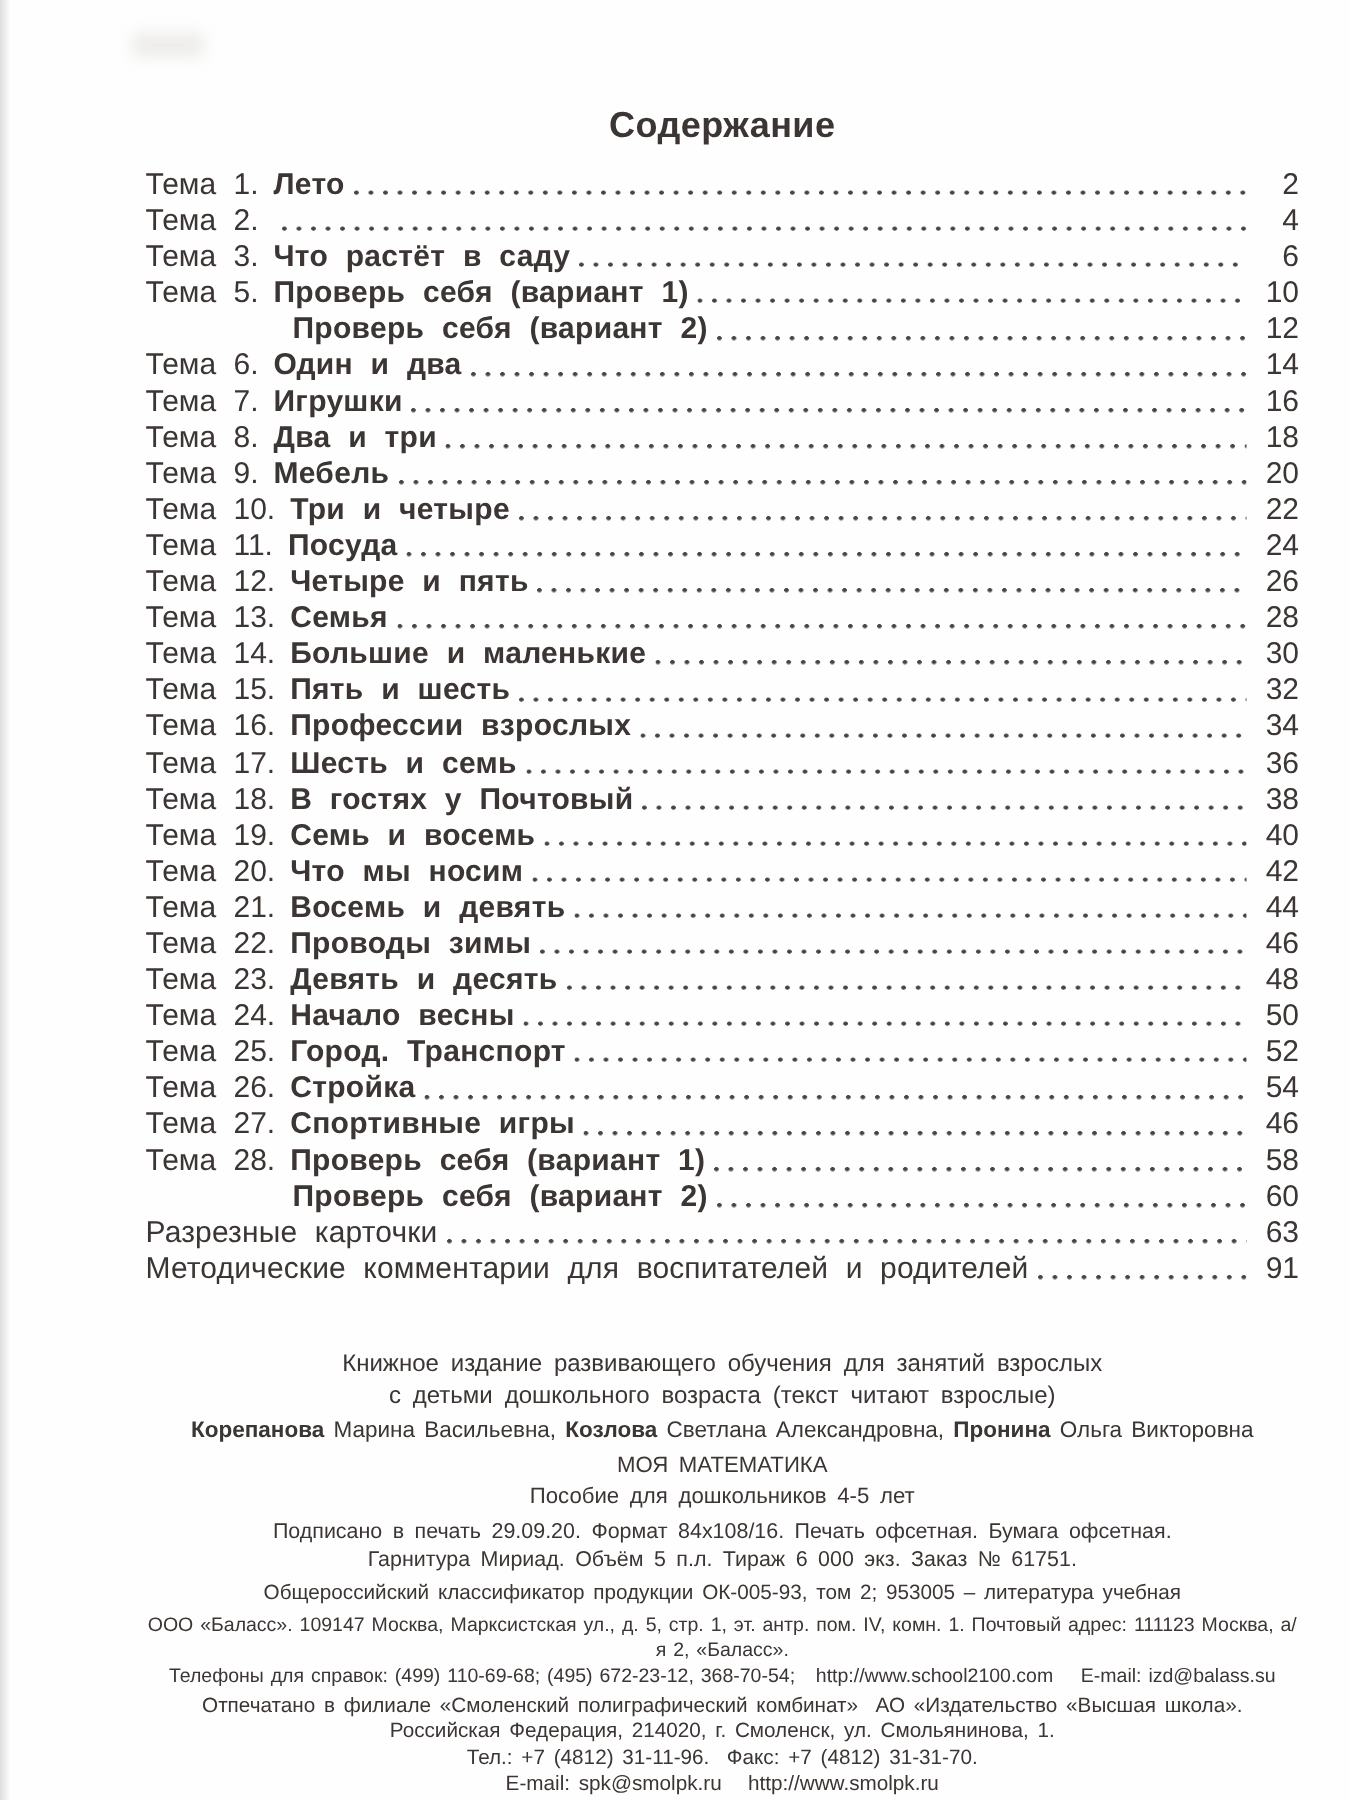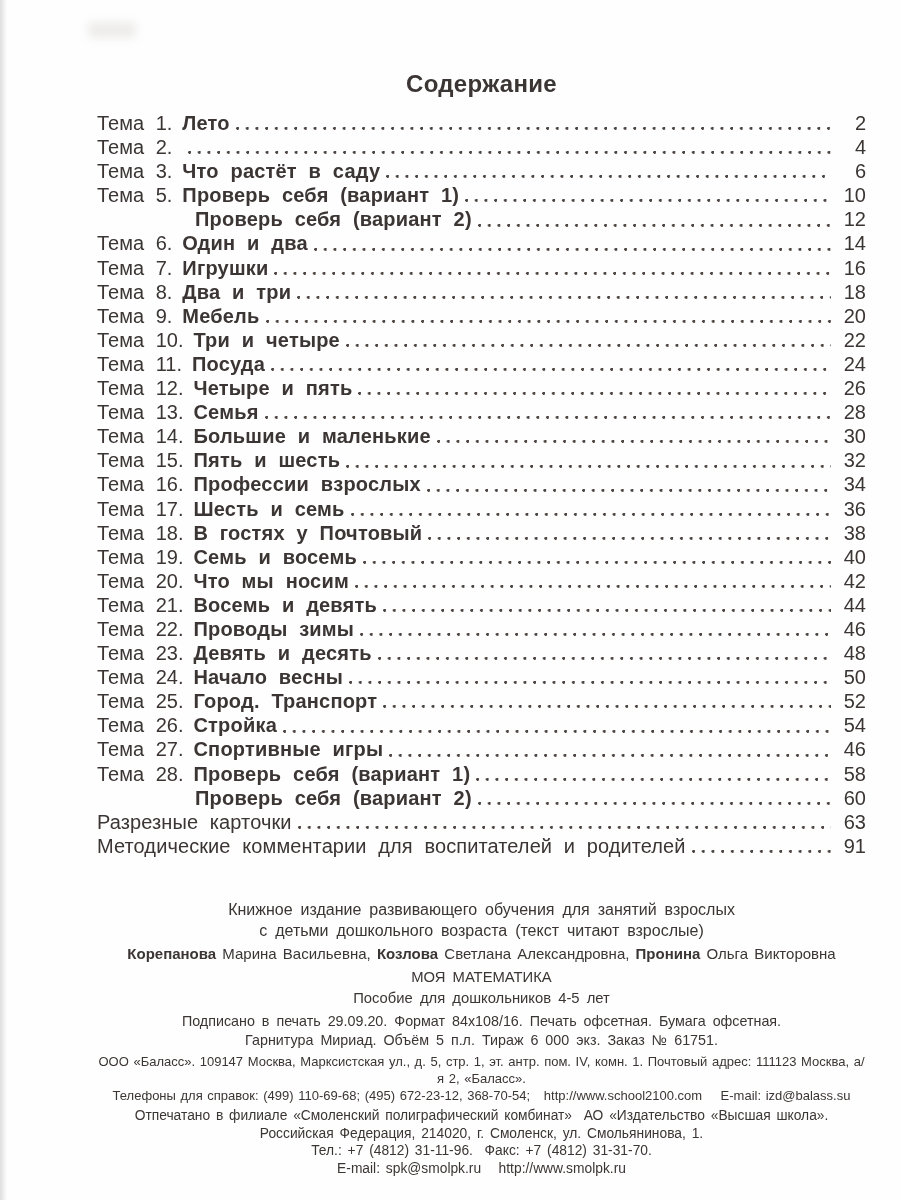--- a/index.html
+++ b/index.html
@@ -309,20 +309,21 @@
   <div class="col-line c-authors"><span class="surname">Корепанова</span> Марина Васильевна, <span class="surname">Козлова</span> Светлана Александровна, <span class="surname">Пронина</span> Ольга Викторовна</div>
 
   <div class="col-line c-md gapped">МОЯ МАТЕМАТИКА</div>
 
   <div class="col-line c-md">Пособие для дошкольников 4-5 лет</div>
 
   <div class="col-line c-md2 gapped">Подписано в печать 29.09.20. Формат 84х108/16. Печать офсетная. Бумага офсетная.</div>
 
   <div class="col-line c-md2">Гарнитура Мириад. Объём 5 п.л. Тираж 6 000 экз. Заказ № 61751.</div>
 
+  <div class="col-line c-sm gapped">Общероссийский классификатор продукции ОК-005-93, том 2; 953005 – литература учебная</div>
 
   <div class="col-line c-xs gapped">ООО «Баласс». 109147 Москва, Марксистская ул., д. 5, стр. 1, эт. антр. пом. IV, комн. 1. Почтовый адрес: 111123 Москва, а/я 2, «Баласс».</div>
 
   <div class="col-line c-xs">Телефоны для справок: (499) 110-69-68; (495) 672-23-12, 368-70-54;   http://www.school2100.com    E-mail: izd@balass.su</div>
 
   <div class="col-line c-sm gapped">Отпечатано в филиале «Смоленский полиграфический комбинат»  АО «Издательство «Высшая школа».</div>
 
   <div class="col-line c-sm">Российская Федерация, 214020, г. Смоленск, ул. Смольянинова, 1.</div>
 
   <div class="col-line c-sm">Тел.: +7 (4812) 31-11-96.  Факс: +7 (4812) 31-31-70.</div>

